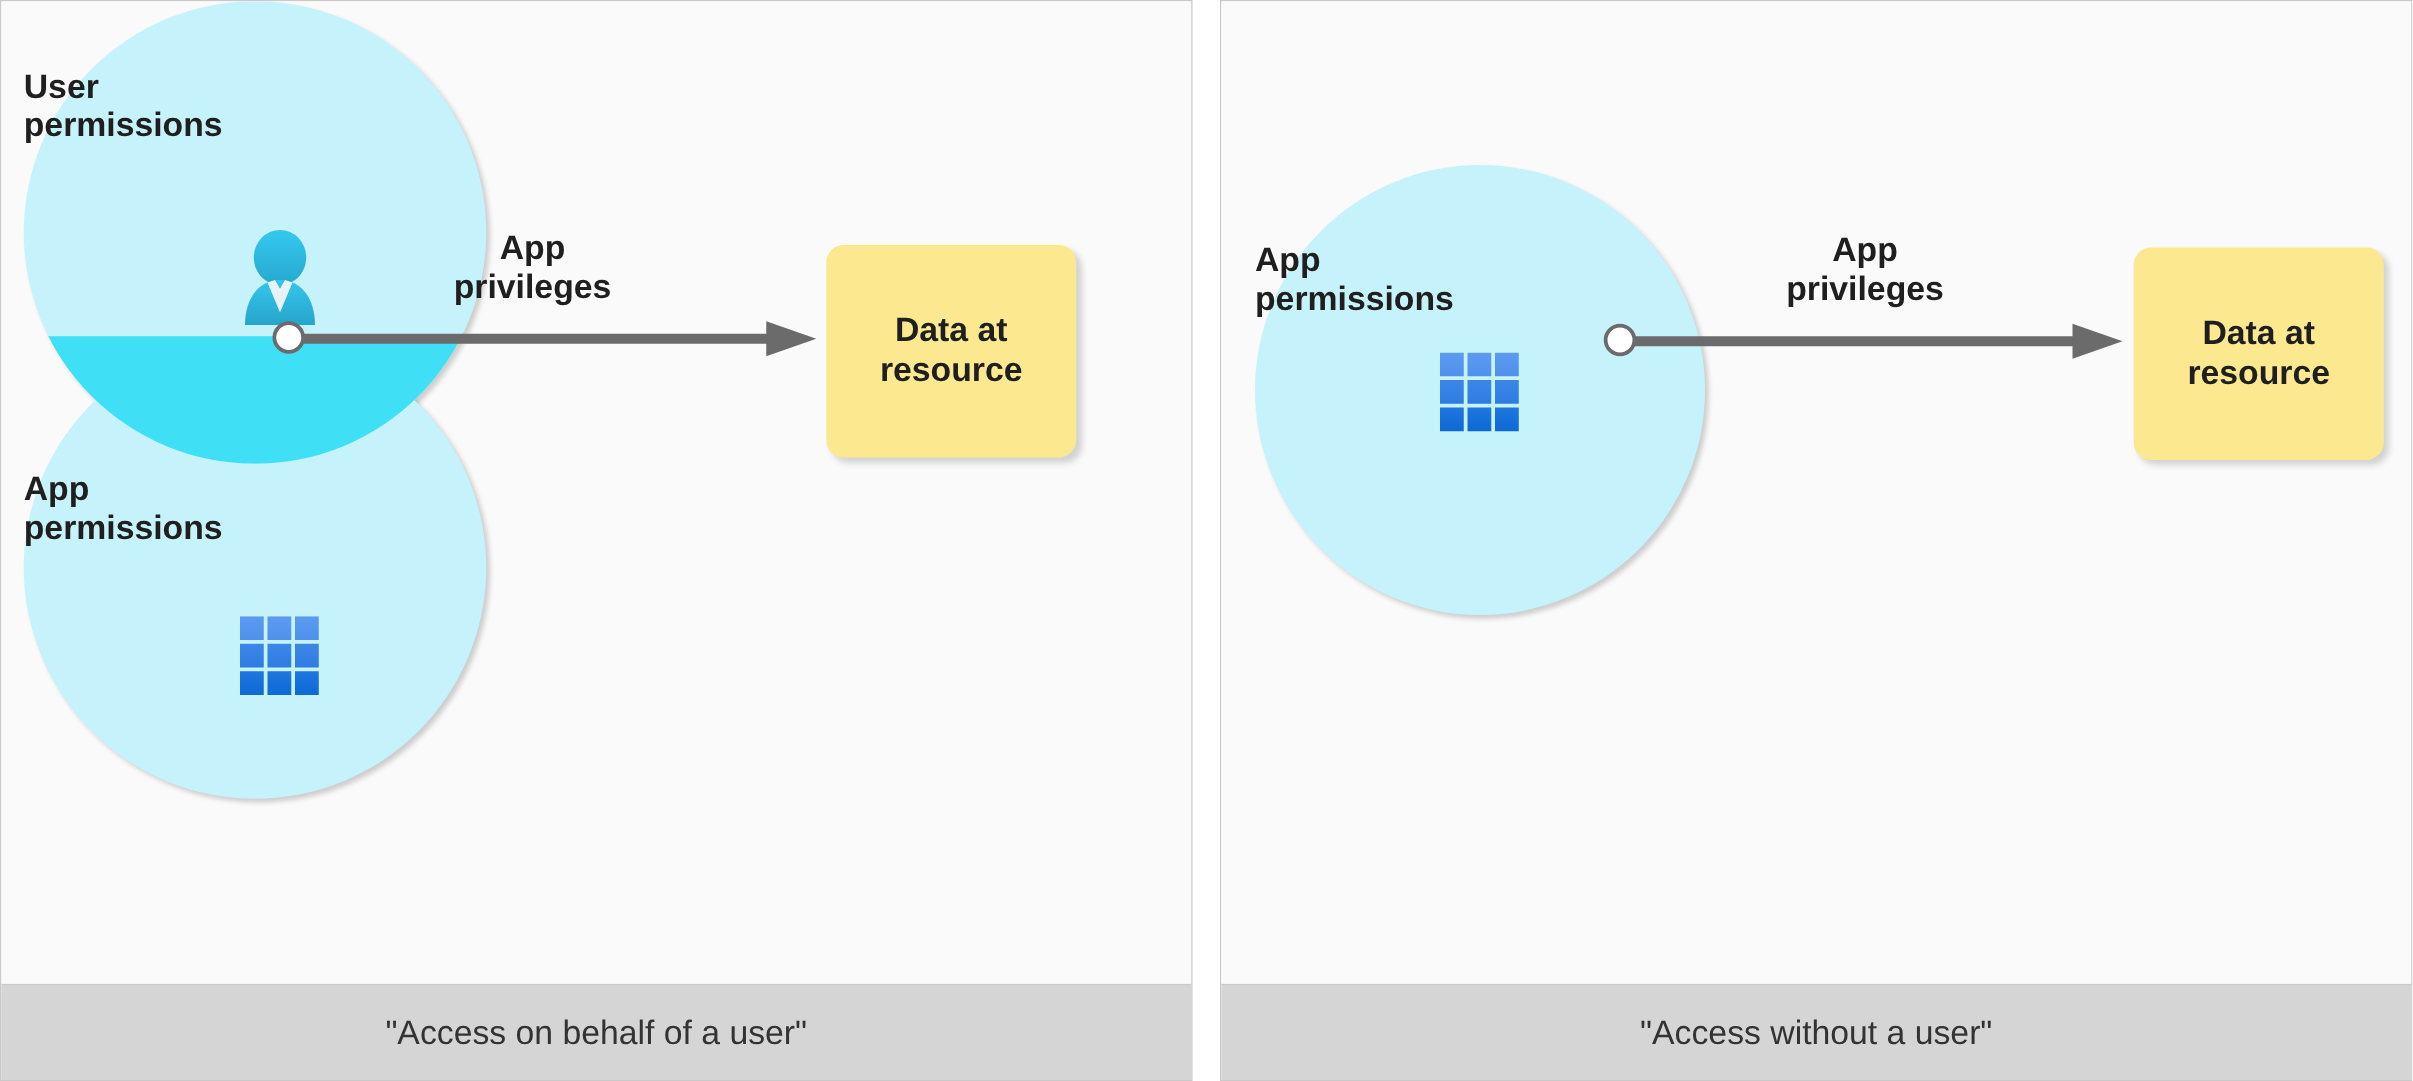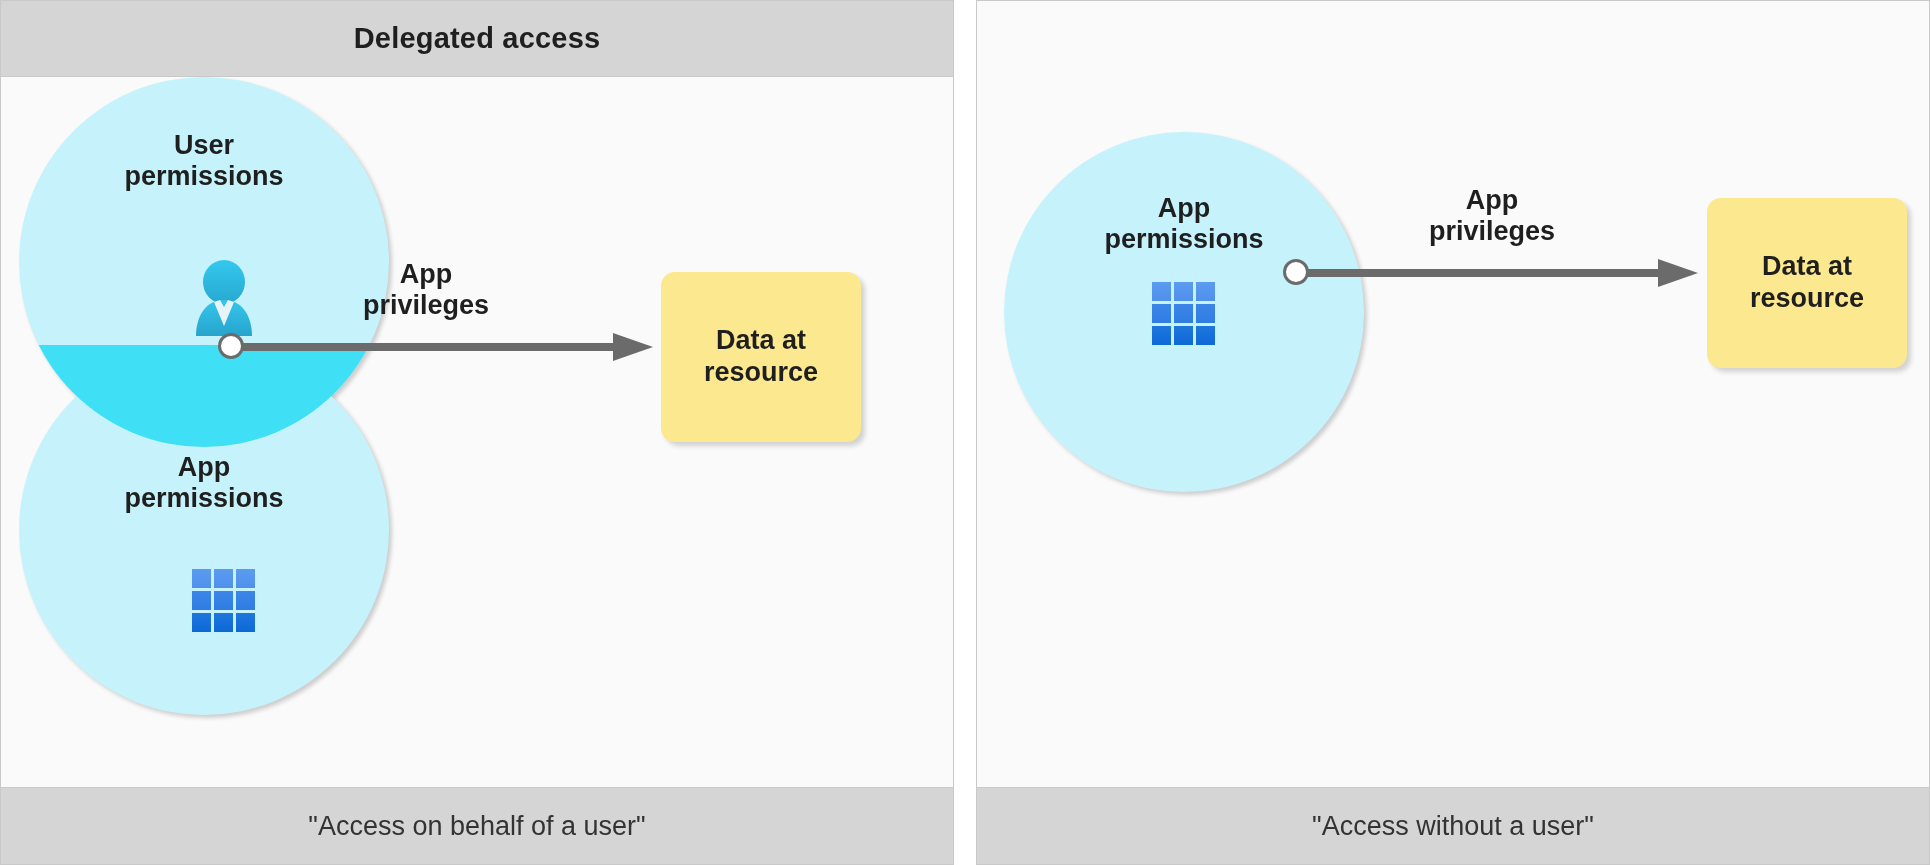--- a/index.html
+++ b/index.html
@@ -88,21 +88,20 @@
     border-radius: 50%;
   }
   .lens-wrap {
     position: absolute;
     overflow: hidden;
   }
 
   .circle-label {
     position: absolute;
     width: 100%;
-    text-align: center;
     font-size: 27px;
     font-weight: bold;
     color: #1f1f1f;
     line-height: 1.14;
     pointer-events: none;
   }
 
   
   .user-icon, .grid-icon {
     position: absolute;
@@ -152,23 +151,20 @@
     text-align: center;
   }
 </style>
 </head>
 <body>
 
 <div class="stage">
 
   <div class="panel">
 
-    <div class="panel-header">
-      <div class="panel-header-title">Delegated access</div>
-    </div>
 
     <div class="panel-body">
 
       <div class="circle" style="left:18px; top:0px; width:370px; height:370px;"></div>
 
       <div class="circle" style="left:18px; top:268px; width:370px; height:370px;"></div>
 
       <div class="lens-wrap" style="left:18px; top:268px; width:370px; height:102px;">
         <div class="lens" style="left:0px; top:-268px; width:370px; height:370px;"></div>
       </div>

